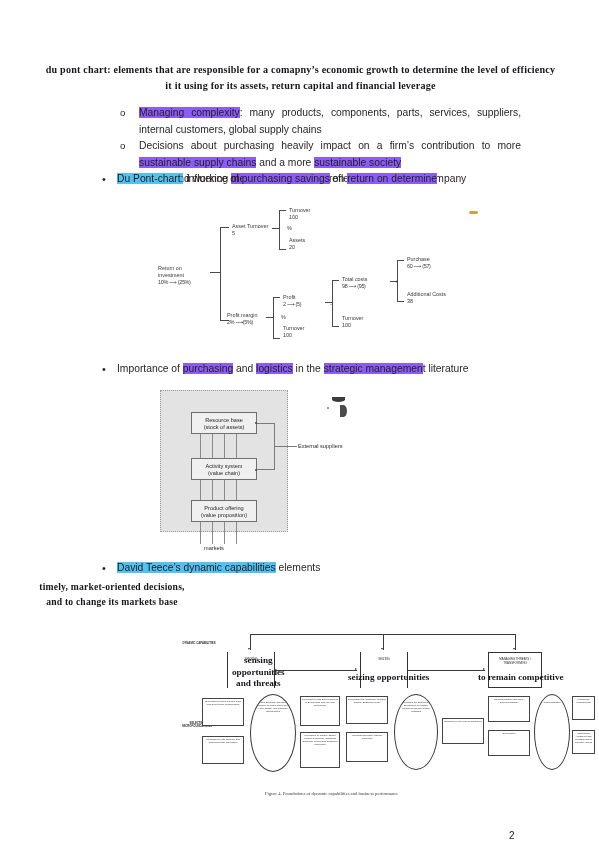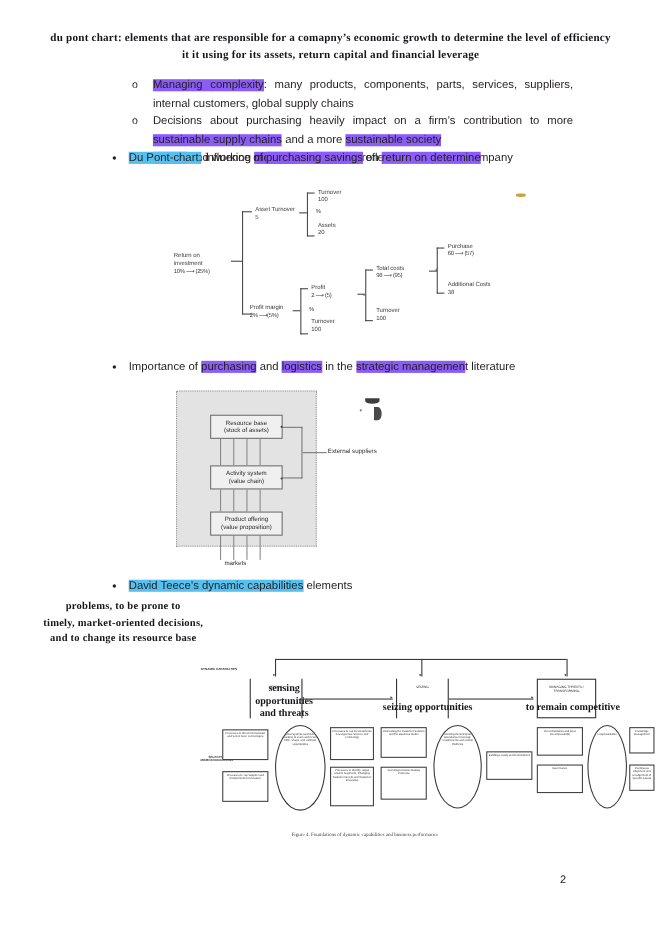--- a/index.html
+++ b/index.html
@@ -11,20 +11,21 @@
   body {
     font-family: "Liberation Sans", sans-serif;
     color: #000000;
   }
   #page {
     position: relative;
     width: 599px;
     height: 808px;
     background: #ffffff;
     overflow: hidden;
+    margin-top: 35px;
   }
 
   
   .hand {
     font-family: "Liberation Serif", serif;
     color: #17161a;
     font-weight: 600;
     letter-spacing: 0.2px;
   }
 
@@ -477,23 +478,22 @@
   <div class="ink" style="left:332px; top:362px; width:13px; height:5px; background:#3d3d3d; border-radius:0 0 50% 50%;"></div>
   <div class="ink" style="left:340px; top:370px; width:7px; height:12px; background:#4a4a4a; border-radius:0 50% 50% 0;"></div>
   <div class="ink" style="left:327px; top:372px; width:2px; height:2px; background:#7a7a7a; border-radius:50%;"></div>
 
   <div id="bullet-teece" class="typed main-bullet">
     <span class="dot">•</span>
     <span class="hl-blue">David Teece’s dynamic capabilities</span><span> elements</span>
   </div>
 
   <div id="hand-para" class="hand">
-    <div>problems, to be prone to</div>
     <div>timely, market-oriented decisions,</div>
-    <div>and to change its resource base</div>
+    <div>and to change its markets base</div>
   </div>
 
   <div id="teece">
 
     <div class="hline" style="left:70px; top:4px; width:265px;"></div>
     <div class="vlin" style="left:70px; top:4px; height:16px;"></div>
     <div class="vlin" style="left:203px; top:4px; height:16px;"></div>
     <div class="vlin" style="left:335px; top:4px; height:16px;"></div>
     <div class="arrowdown" style="left:68.4px; top:18px;"></div>
     <div class="arrowdown" style="left:201.4px; top:18px;"></div>

